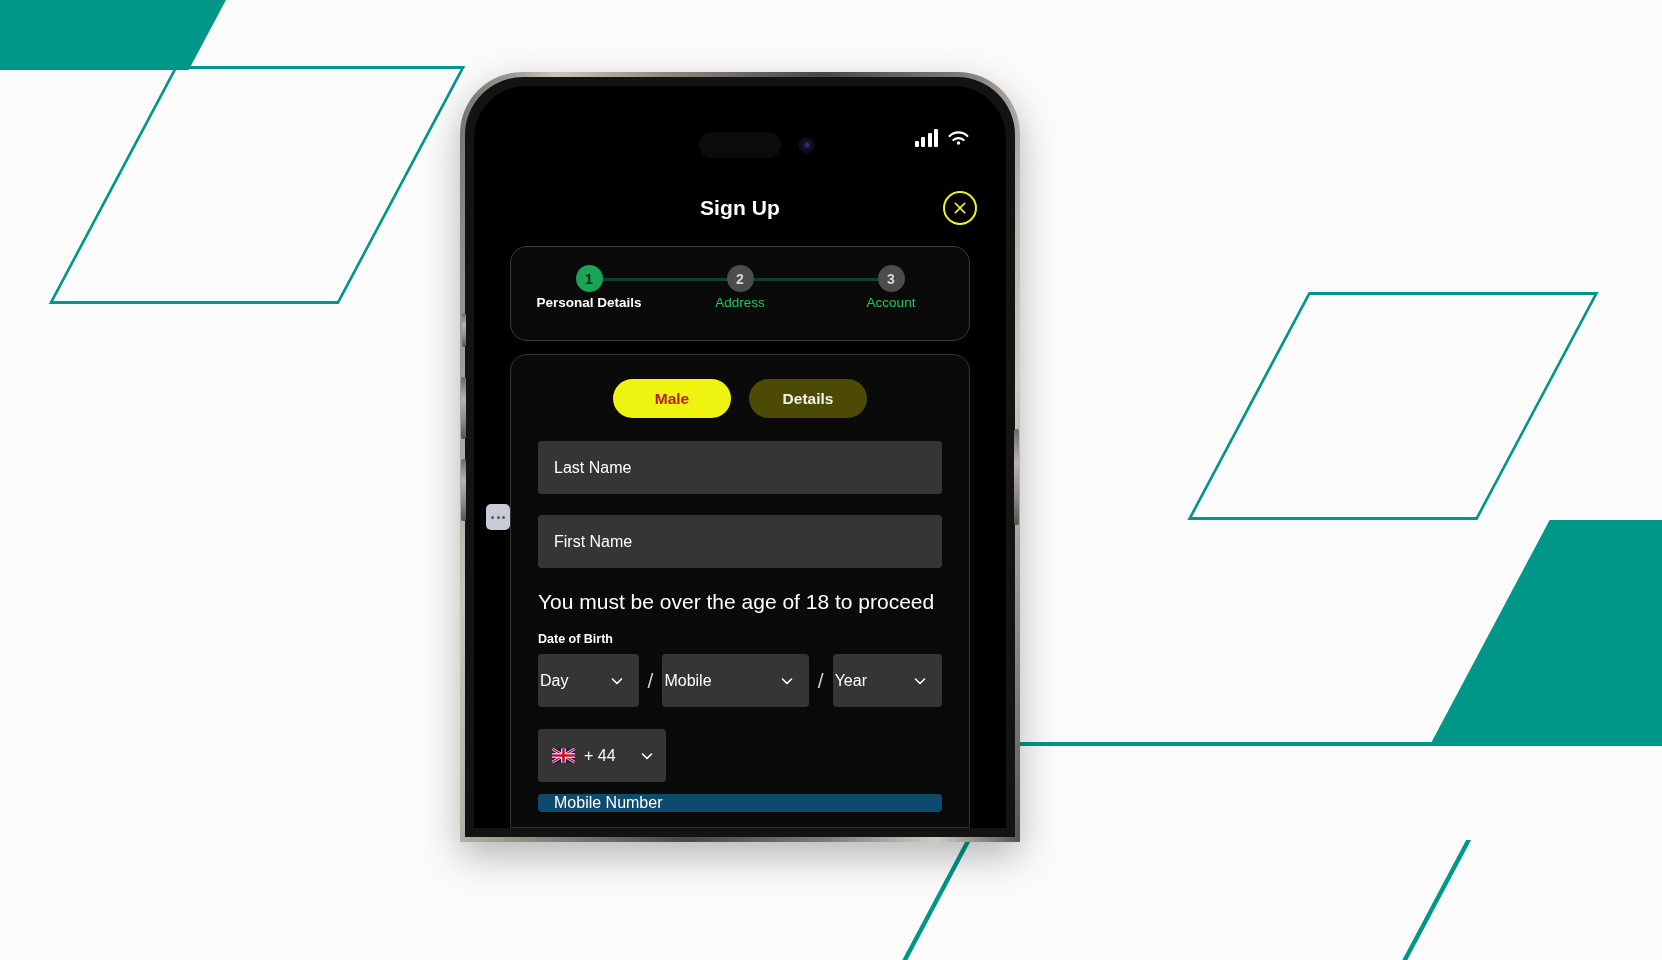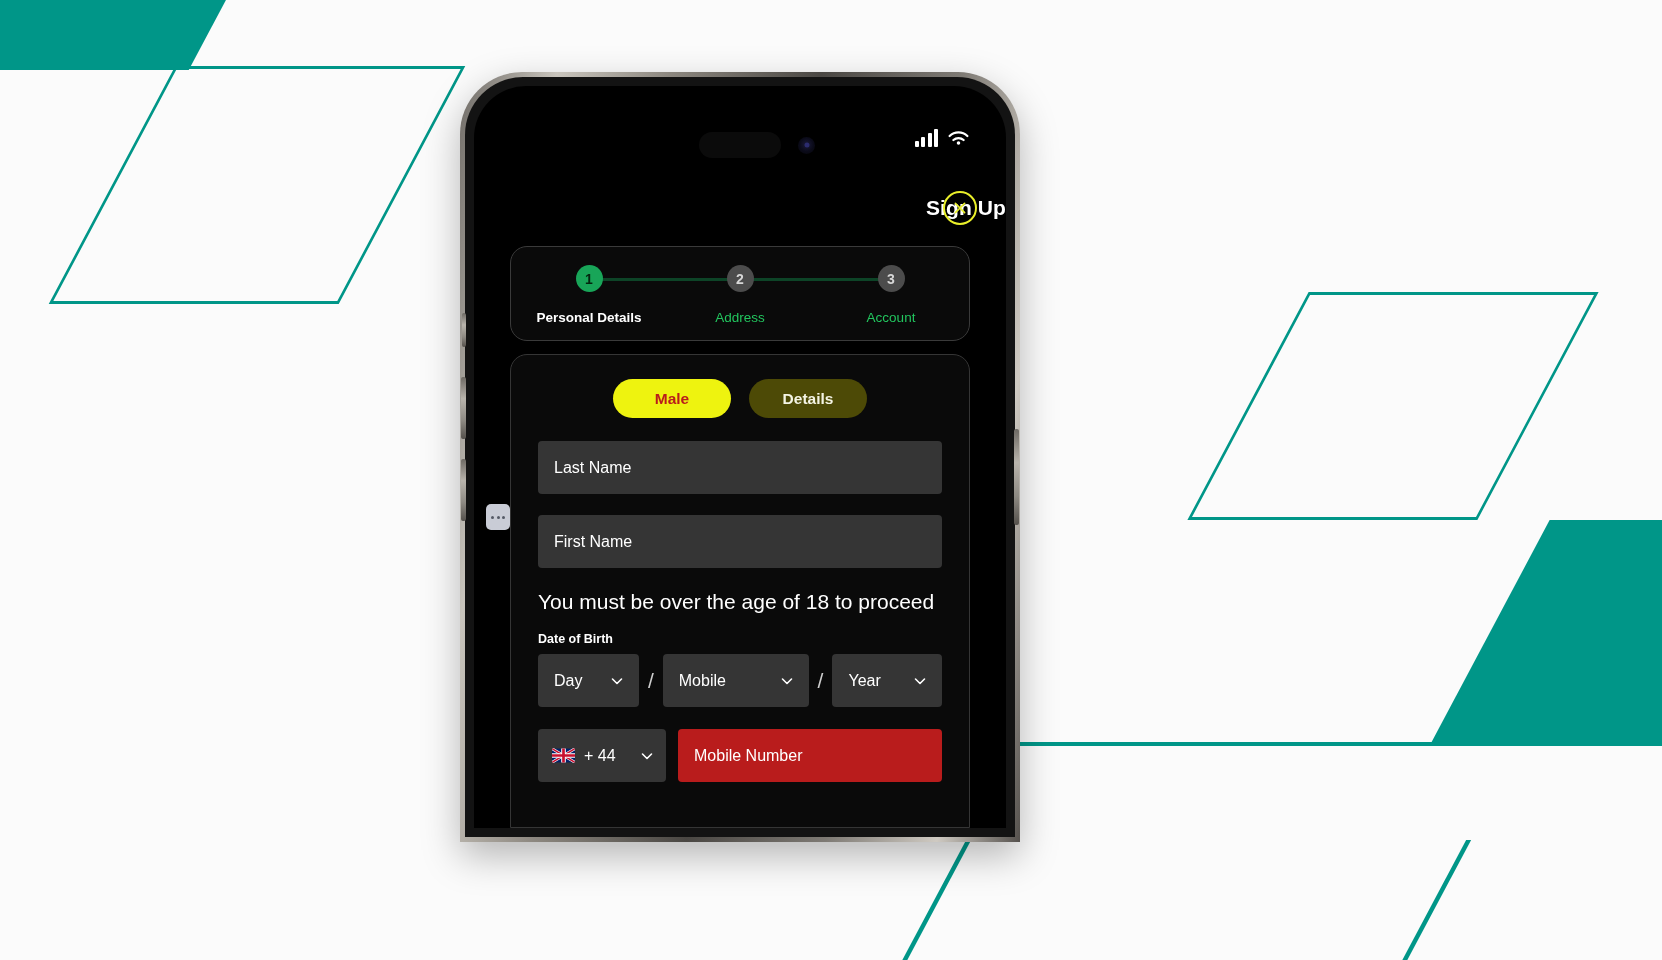--- a/index.html
+++ b/index.html
@@ -142,21 +142,21 @@
   .signal i:nth-child(3){ height: 14px; }
   .signal i:nth-child(4){ height: 18px; }
 
   
   .app-header {
     position: absolute;
     left: 0; right: 0; top: 96px;
     height: 52px;
     display: flex;
     align-items: center;
-    justify-content: flex-end;
+    justify-content: center;
   }
   .app-title {
     color: #fff;
     font-size: 21px;
     font-weight: 700;
     letter-spacing: .1px;
   }
   .close-btn {
     position: absolute;
     right: 29px; top: 50%;
@@ -206,21 +206,21 @@
     border-radius: 50%;
     display: flex;
     align-items: center;
     justify-content: center;
     font-size: 14px;
     font-weight: 700;
   }
   .step-circle.active { background: #18a558; color: #04250f; }
   .step-circle.idle   { background: #4c4c4c; color: #d7d7d7; }
   .step-label {
-    margin-top: 18px;
+    margin-top: 3px;
     font-size: 13.5px;
     font-weight: 700;
     white-space: nowrap;
   }
   .step-label.active { color: #ffffff; }
   .step-label.idle   { color: #22c55e; font-weight: 400; }
 
   
   .form-card {
     position: absolute;
@@ -291,40 +291,41 @@
     margin: 0 9px 22px;
   }
   .dob-select {
     position: relative;
     height: 53px;
     background: #353535;
     border-radius: 4px;
     display: flex;
     align-items: center;
     justify-content: space-between;
-    padding: 0 14px 0 16px;
+    padding: 0 14px 0 2px;
     color: #ffffff;
     font-size: 16px;
     cursor: pointer;
   }
   .dob-day   { width: 112px; }
   .dob-month { width: 164px; }
   .dob-year  { width: 122px; text-align: center; }
   .slash {
     color: #cfcfcf;
     font-size: 21px;
     padding: 0 9px;
     user-select: none;
   }
   .chev { width: 16px; height: 16px; flex: none; }
 
   .phone-row {
     display: flex;
     gap: 12px;
     margin: 0 9px;
+    flex-direction: column;
   }
   .cc-select {
     width: 128px;
     height: 53px;
     background: #353535;
     border-radius: 4px;
     display: flex;
     align-items: center;
     gap: 9px;
     padding: 0 11px 0 14px;
@@ -334,21 +335,21 @@
   }
   .flag {
     width: 23px; height: 15px;
     flex: none;
     border-radius: 2px;
     overflow: hidden;
   }
   .mobile-field {
     flex: 1;
     height: 53px;
-    background: #b91c1c;
+    background: #0c4a6e;
     border: none;
     border-radius: 4px;
     padding: 0 16px;
     color: #ffffff;
     font-size: 16px;
     font-family: inherit;
   }
   .mobile-field::placeholder { color: #ffffff; opacity: 1; }
 
   

